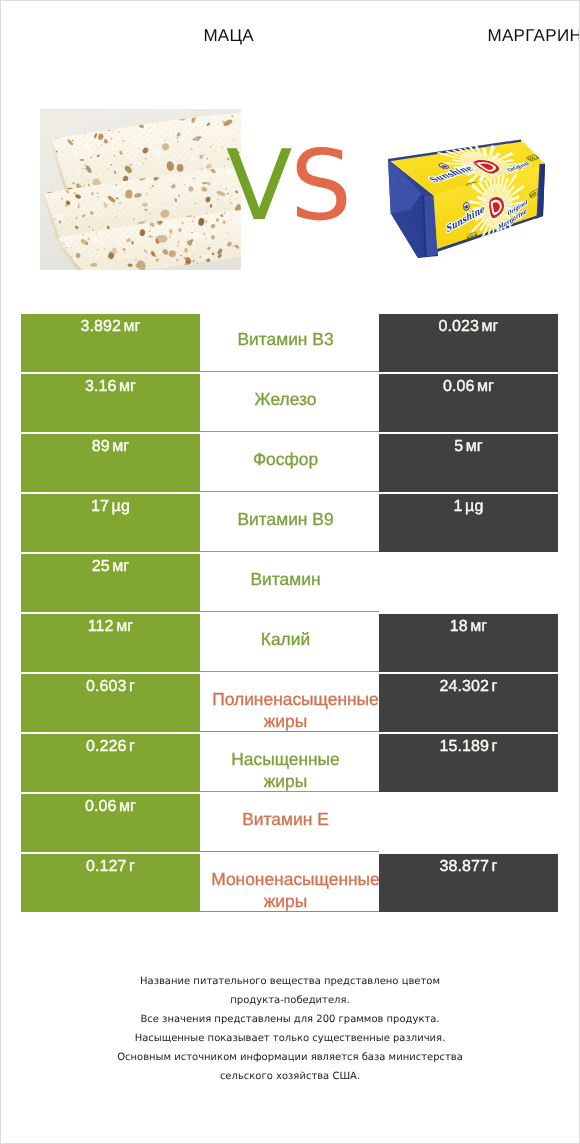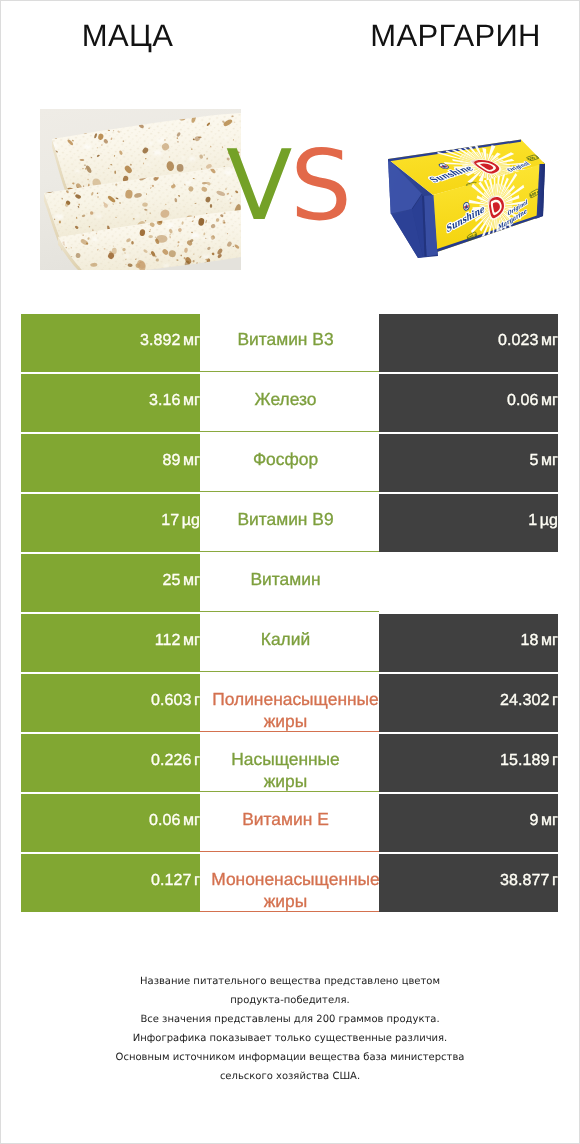--- a/index.html
+++ b/index.html
@@ -1,39 +1,39 @@
 <!DOCTYPE html>
 <html><head>
 <meta charset="utf-8">
 <style>
   html,body{margin:0;padding:0;}
   body{width:580px;height:1144px;background:#fff;overflow:hidden;
        font-family:"Liberation Sans",sans-serif;-webkit-font-smoothing:antialiased;text-rendering:geometricPrecision;}
   .page{position:relative;width:578px;height:1142px;border:1px solid #dcdcdc;background:#fff;overflow:hidden;}
 
-  .title{position:absolute;top:20px;font-size:31px;font-weight:400;color:#121212;
-         white-space:nowrap;text-align:center;letter-spacing:.3px;line-height:30px;}
+  .title{position:absolute;top:20px;font-size:17px;font-weight:400;color:#121212;
+         white-space:nowrap;text-align:right;letter-spacing:.3px;line-height:30px;}
   .title.left{left:0;width:253px;}
   .title.right{left:328px;width:253px;}
 
   .photo-left{position:absolute;left:39px;top:108px;width:201px;height:161px;overflow:hidden;}
   .photo-right{position:absolute;left:379px;top:137px;width:172px;height:126px;overflow:hidden;}
   .vs{position:absolute;left:225px;top:139px;width:130px;height:92px;
       font-family:"DejaVu Sans",sans-serif;font-size:97px;line-height:92px;font-weight:400;
       letter-spacing:-2px;white-space:nowrap;}
   .vs .v{color:#74a127;}
   .vs .s{color:#e2694a;}
 
   .table{position:absolute;left:20px;top:313px;width:537px;height:598px;}
   .row{position:absolute;left:0;width:537px;height:58px;}
   .cell{position:absolute;top:0;height:58px;box-sizing:border-box;}
   .cl{left:0;width:179px;background:#81a732;}
   .cm{left:179px;width:179px;background:#fff;overflow:hidden;}
   .cr{left:358px;width:179px;background:#404040;}
-  .cl,.cr{text-align:right;padding-top:16px;line-height:22px;}
+  .cl,.cr{text-align:center;padding-top:2px;line-height:22px;}
   .val{font-size:16px;font-weight:400;color:#fffef5;white-space:nowrap;letter-spacing:.1px;-webkit-text-stroke:.35px #fffef5;}
   .val .u{margin-left:2.5px;}
   .lbl{position:absolute;left:0;top:0;width:171px;height:58px;padding-top:14px;box-sizing:border-box;
        text-align:center;font-size:17.4px;font-weight:400;line-height:22px;}
   .lbl span{display:block;white-space:nowrap;}
   .lbl .ov{transform:translateX(10px);}
   .win-l .cm{border-bottom:1px solid #8aa93f;}
   .win-r .cm{border-bottom:1px solid #d4714f;}
   .win-l .lbl{color:#7d9f3d;-webkit-text-stroke:.32px #7d9f3d;}
   .win-r .lbl{color:#d4714f;-webkit-text-stroke:.32px #d4714f;}
@@ -836,36 +836,35 @@
         </div>
         <div class="cell cr"><span class="val">15.189<span class="u">г</span></span></div>
       </div>
       <div class="row win-r" style="top: 480px;">
         <div class="cell cl"><span class="val">0.06<span class="u">мг</span></span></div>
         <div class="cell cm">
           <div class="lbl">
             <span>Витамин E</span>
           </div>
         </div>
-        <div class="cell cr"><span class="val">9<span class="u">мг</span></span></div>
       </div>
       <div class="row win-r" style="top: 540px;">
         <div class="cell cl"><span class="val">0.127<span class="u">г</span></span></div>
         <div class="cell cm">
           <div class="lbl">
             <span class="l1 ov">Мононенасыщенные</span>
             <span class="l2">жиры</span>
           </div>
         </div>
         <div class="cell cr"><span class="val">38.877<span class="u">г</span></span></div>
       </div>
     </div>
 
   <div class="footer" id="footer">
       <div>Название питательного вещества представлено цветом</div>
       <div>продукта-победителя.</div>
       <div>Все значения представлены для 200 граммов продукта.</div>
-      <div>Инфографика показывает только существенные различия.</div>
-      <div>Основным источником информации вещества база министерства</div>
+      <div>Насыщенные показывает только существенные различия.</div>
+      <div>Основным источником информации является база министерства</div>
       <div>сельского хозяйства США.</div>
     </div>
 
 </div>
 
 </body></html>

